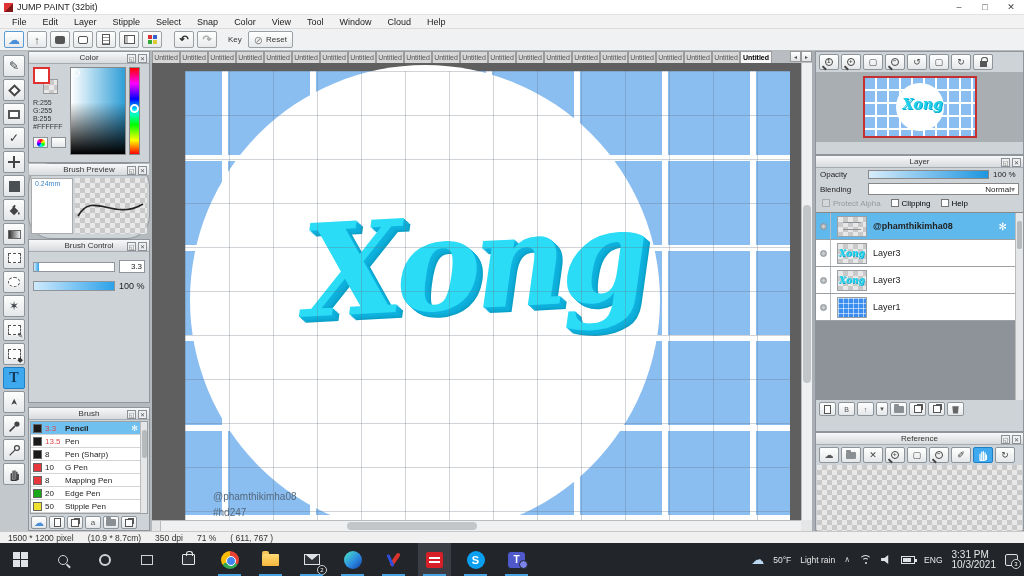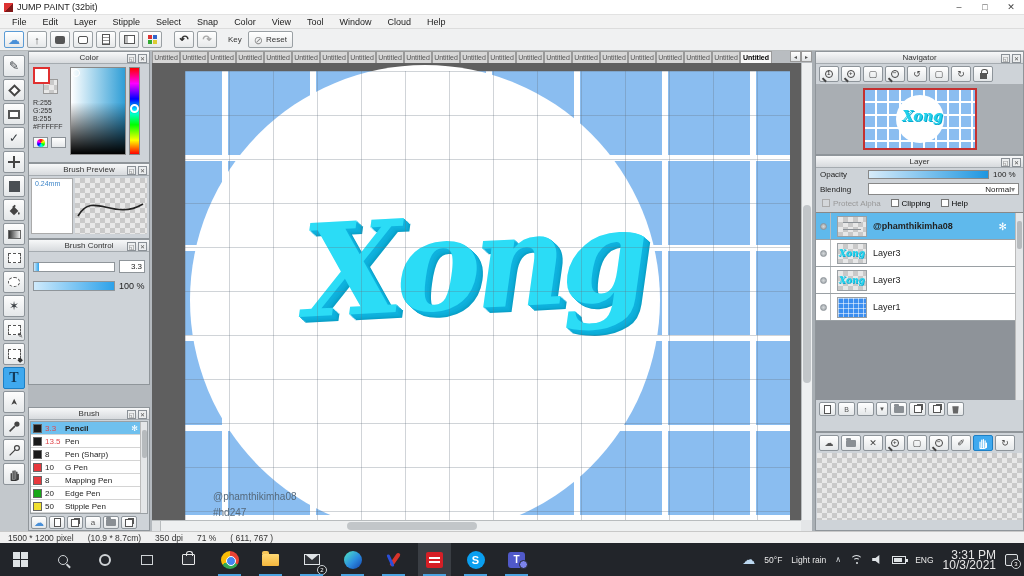--- a/index.html
+++ b/index.html
@@ -75,32 +75,32 @@
     display:flex;align-items:center;justify-content:center;}
   .cwheel{width:8px;height:8px;border-radius:50%;background:conic-gradient(#f00,#ff0,#0f0,#0ff,#00f,#f0f,#f00);}
   .satval{width:56px;height:88px;border:1px solid #888;position:relative;
     background:linear-gradient(to top,#000 0%,rgba(0,0,0,0) 60%),linear-gradient(90deg,#ffffff,#2f9ed6);}
   .satval .sel{position:absolute;left:1px;top:1px;width:8px;height:8px;border:1.5px solid #fff;border-radius:50%;}
   .huebar{width:11px;height:88px;border:1px solid #888;position:relative;
     background:linear-gradient(#ff0000,#ff00ff 18%,#0000ff 36%,#00ffff 50%,#00ff00 66%,#ffff00 84%,#ff0000);}
   .huebar .sel{position:absolute;left:0px;top:42%;width:9px;height:9px;border:2px solid #fff;border-radius:50%;box-shadow:0 0 1px #0008;}
 
   
-  #brushpreview{left:28px;top:163px;width:122px;height:76px;}
+  #brushpreview{left:28px;top:163px;width:122px;height:76px;border-radius:23px;}
   #brushpreview .body{display:flex;padding:2px;gap:2px;position:relative;}
   .bp-left{width:42px;height:56px;background:#fff;border:1px solid #aaa;position:relative;}
   .bp-size{position:absolute;left:3px;top:1px;font-size:7px;color:#3d85c8;}
   .checker{background-color:#e8e8e8;background-image:
     linear-gradient(45deg,#c9c9c9 25%,transparent 25%,transparent 75%,#c9c9c9 75%),
     linear-gradient(45deg,#c9c9c9 25%,transparent 25%,transparent 75%,#c9c9c9 75%);
     background-size:10px 10px;background-position:0 0,5px 5px;}
   .bp-right{flex:1;height:56px;}
 
   
-  #brushcontrol{left:28px;top:239px;width:122px;height:146px;}
+  #brushcontrol{left:28px;top:239px;width:122px;height:164px;}
   #brushcontrol .body{padding:8px 4px;}
   .bc-row{display:flex;align-items:center;gap:4px;margin-bottom:8px;}
   .bc-track{width:82px;height:10px;background:#fff;border:1px solid #8f959a;position:relative;}
   .bc-track .fill{position:absolute;left:0;top:0;bottom:0;background:linear-gradient(90deg,#cfeafc,#2da2ea);}
   .bc-val{width:26px;height:13px;background:#fff;border:1px solid #8f959a;font-size:8px;text-align:right;
     line-height:12px;padding-right:2px;color:#222;}
   .bc-pct{font-size:9px;color:#222;}
 
   
   #brushpanel{left:28px;top:407px;width:122px;height:124px;}
@@ -257,21 +257,21 @@
   .chev{font-size:8px;color:#cfd3d6;}
   .wifi{width:13px;height:10px;position:relative;overflow:hidden;}
   .wifi i{position:absolute;border:1.5px solid #dfe3e6;border-color:#dfe3e6 transparent transparent transparent;border-radius:50%;}
   .wifi .a1{left:0;top:0;width:13px;height:13px;}
   .wifi .a2{left:3px;top:3px;width:7px;height:7px;}
   .wifi .dot{position:absolute;left:5.5px;top:7px;width:2.5px;height:2.5px;background:#dfe3e6;border-radius:50%;border:none;}
   .spk{width:11px;height:9px;background:#dfe3e6;clip-path:polygon(0 33%,30% 33%,65% 0,65% 100%,30% 67%,0 67%);}
   .batt{width:14px;height:8px;border:1px solid #dfe3e6;position:relative;padding:1px;}
   .batt::after{content:"";position:absolute;right:-3px;top:2px;width:2px;height:3px;background:#dfe3e6;}
   .batt i{display:block;width:80%;height:100%;background:#dfe3e6;}
-  .clock{text-align:right;line-height:10px;font-size:12px;}
+  .clock{text-align:left;line-height:10px;font-size:10px;}
   .notif{width:13px;height:12px;border:1.5px solid #dfe3e6;border-radius:2px;position:relative;background:#2f3237;}
   .notif .badge{right:-4px;bottom:-4px;}
 </style>
 </head>
 <body>
 
 <div id="titlebar">
   <span class="appicon"></span>
   <span>JUMP PAINT (32bit)</span>
   <span class="wbtns">
@@ -600,26 +600,20 @@
     </div>
   <div class="hscroll">
       <span class="lb"></span>
       <span class="th"></span>
     </div>
   <div class="scorner"></div>
 </div>
 <div id="rdivider"></div>
 
 <div class="panel" id="navigator">
-  <div class="ptitle"><span>Navigator</span>
-    <span class="pbtns">
-      <span class="pbtn">◱</span>
-      <span class="pbtn">✕</span>
-    </span>
-  </div>
   <div class="ntoolbar">
     <span class="nbtn">
         <span class="mag">
           <span class="mg">1</span>
         </span>
       </span>
     <span class="nbtn">
         <span class="mag">
           <span class="mg">+</span>
         </span>
@@ -739,20 +733,26 @@
     <span class="lb-btn">
         <span class="i-dup"></span>
       </span>
     <span class="lb-btn">
         <span class="i-trash"></span>
       </span>
   </div>
 </div>
 
 <div class="panel" id="refpanel">
+  <div class="ptitle"><span>Reference</span>
+    <span class="pbtns">
+      <span class="pbtn">◱</span>
+      <span class="pbtn">✕</span>
+    </span>
+  </div>
   <div class="ntoolbar">
     <span class="nbtn">
         <span style="color:#555;">☁</span>
       </span>
     <span class="nbtn">
         <span class="i-folder"></span>
       </span>
     <span class="nbtn">
         <span>✕</span>
       </span>

